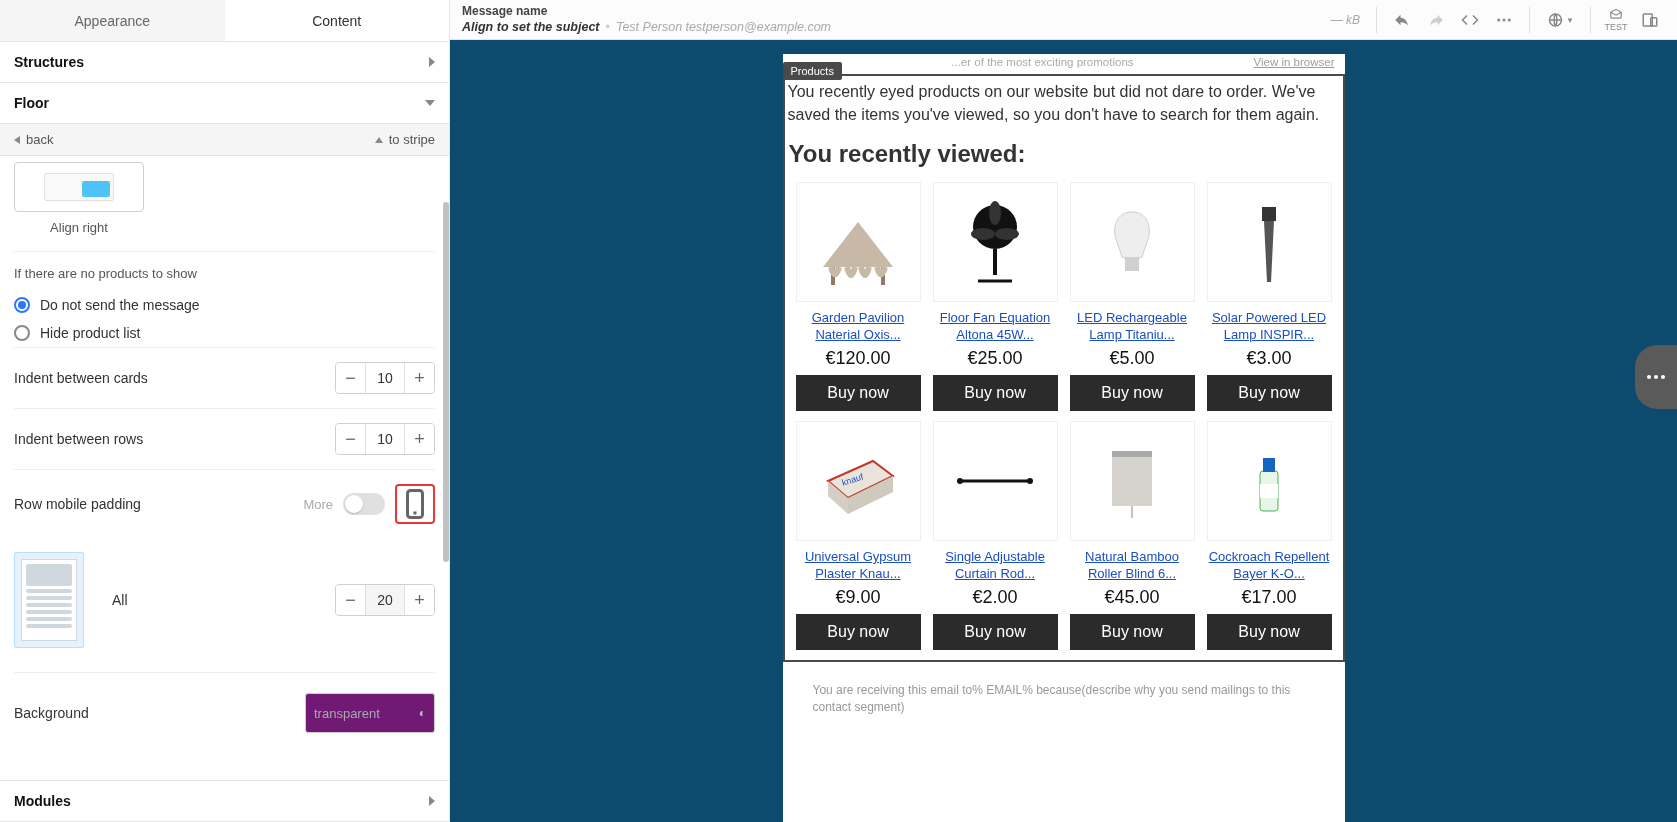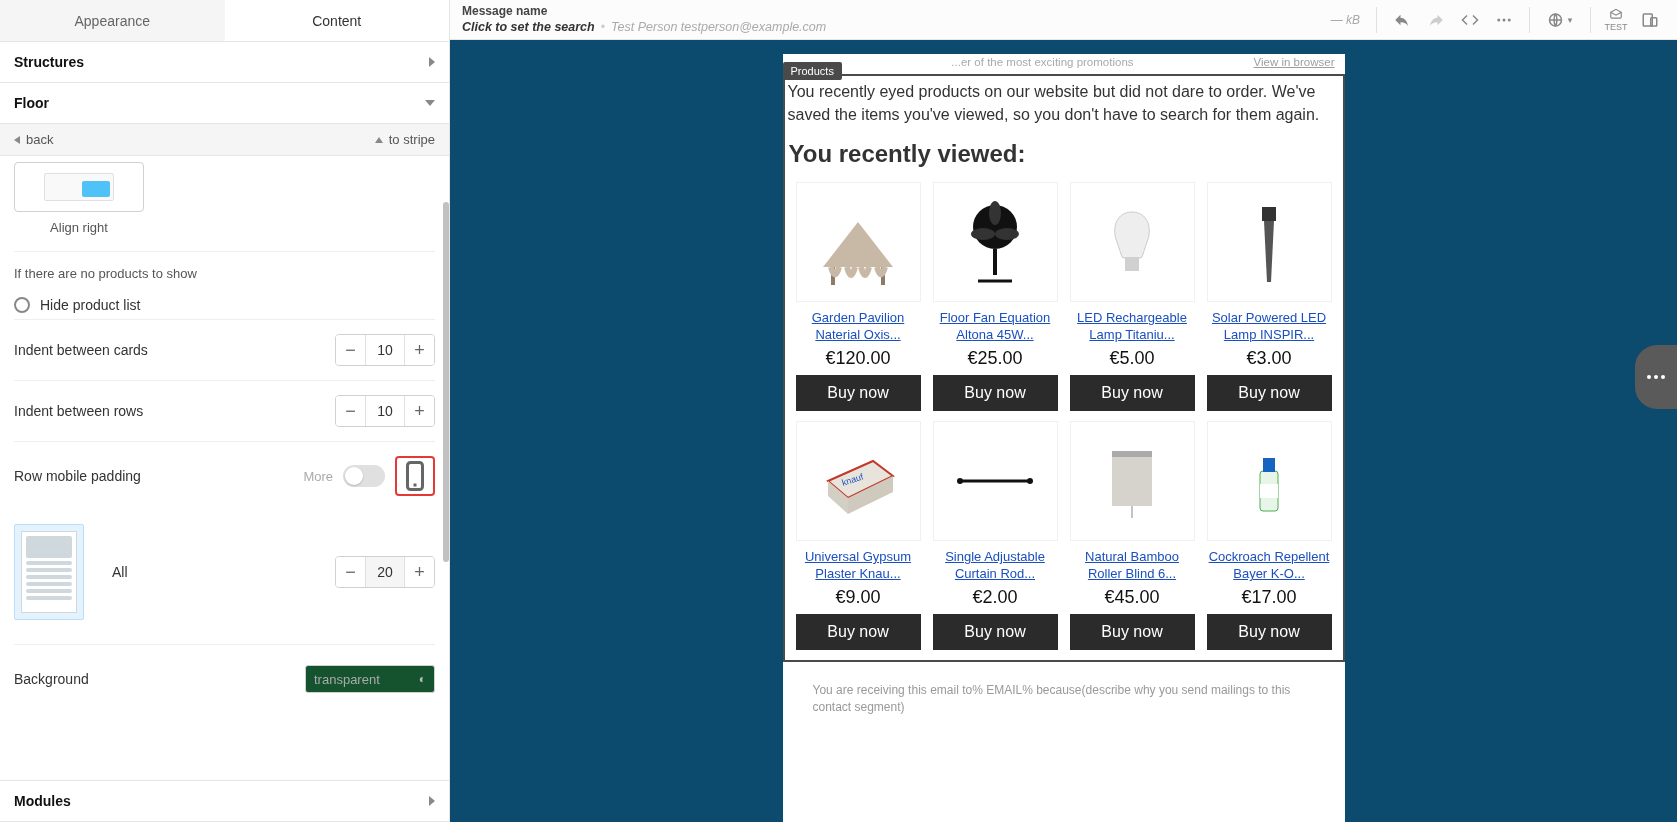--- a/index.html
+++ b/index.html
@@ -119,23 +119,23 @@
   .padding-row { display:flex; gap:28px; align-items:center; padding:14px 0 24px 0;}
   .padding-preview {
     width:70px;height:96px;background:#e3f2fd;border:1px solid #bbdefb;padding:6px;border-radius:2px;
   }
   .padding-preview .inner { width:100%;height:100%;background:#fff;border:1px solid #cfd8dc; padding:4px; display:flex;flex-direction:column;gap:3px;}
   .padding-preview .img { height:22px;background:#cfd8dc;border-radius:2px; }
   .padding-preview .line { height:4px;background:#cfd8dc;border-radius:2px; }
   .padding-controls { flex:1; display:flex; align-items:center; justify-content:space-between;}
   .bg-row { display:flex;align-items:center;justify-content:space-between;padding:20px 0;border-top:1px solid #eee;}
   .bg-input {
-    width:130px;height:28px;border:1px solid #d0d0d0;border-radius:3px;
+    width:130px;height:40px;border:1px solid #d0d0d0;border-radius:3px;
     display:flex;align-items:center;justify-content:space-between;padding:0 8px;color:#aaa;font-size:13px;
-    background:#14532d;
+    background:#701a75;
   }
   .eye { font-size:12px;color:#bbb; }
   
   .right-area { flex:1; display:flex; flex-direction:column; position:relative;}
   .top-bar {
     height:40px;border-bottom:1px solid #e5e5e5;background:#fcfcfc;
     display:flex; align-items:center; justify-content:space-between; padding:0 12px;
   }
   .msg-meta { line-height:1.3; }
   .msg-name { font-size:12px; font-weight:600; color:#444;}
@@ -224,20 +224,24 @@
       <div>
         <div class="align-card">
           <div class="slot"></div>
         </div>
         <div class="align-caption">Align right</div>
       </div>
 
       <div class="group">
         <div class="group-label">If there are no products to show</div>
         <label class="radio-row">
+          <span class="radio checked"></span>
+          <span>Do not send the message</span>
+        </label>
+        <label class="radio-row">
           <span class="radio"></span>
           <span>Hide product list</span>
         </label>
       </div>
 
       <div class="control-row">
         <span>Indent between cards</span>
         <div class="stepper">
           <button>−</button>
           <input value="10" style="">
@@ -303,21 +307,21 @@
       <span>Modules</span>
       <span class="chev-right"></span>
     </div>
   </div>
 
   <div class="right-area">
     <div class="top-bar">
       <div class="msg-meta">
         <div class="msg-name">Message name</div>
         <div class="msg-sub-row">
-          <span class="msg-sub">Click to set the search</span>
+          <span class="msg-sub">Align to set the subject</span>
           <span style="color:#ccc">•</span>
           <span class="msg-from">Test Person testperson@example.com</span>
         </div>
       </div>
       <div class="top-actions">
         <span class="kb">— kB</span>
         <div class="sep-v"></div>
         <div class="icon-btn">
             <svg viewBox="0 0 24 24" fill="currentColor">
               <path d="M10 9V5l-7 7 7 7v-4c5 0 8 1.5 10 5-1-6-4-11-10-11z"></path>

